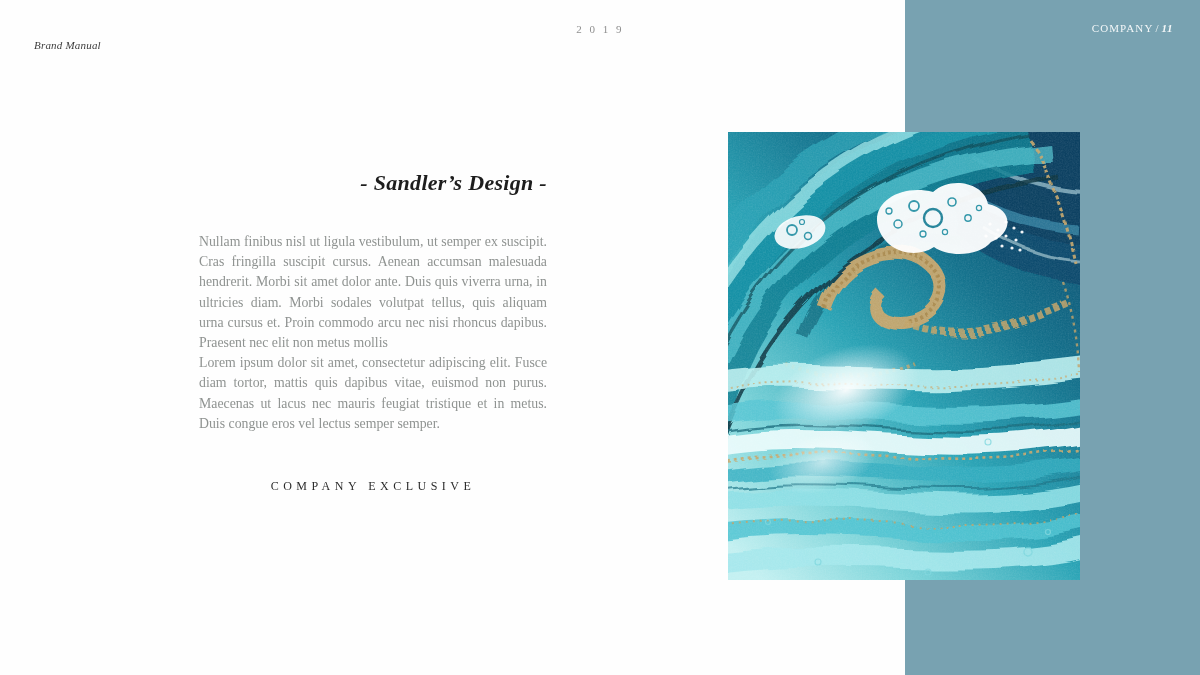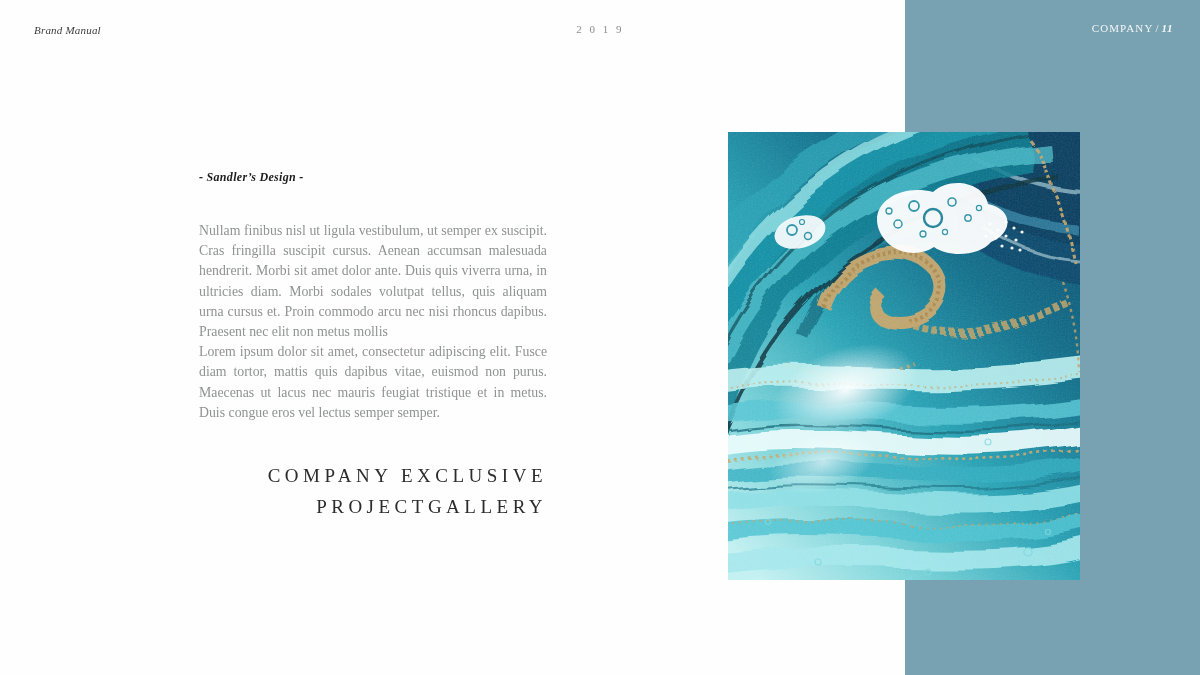--- a/index.html
+++ b/index.html
@@ -4,31 +4,31 @@
 <style>
   html,body{margin:0;padding:0;}
   body{
     width:1200px;height:675px;position:relative;overflow:hidden;
     background:#fefefe;
     font-family:"Liberation Serif", serif;
   }
   
   .band{position:absolute;top:0;right:0;width:295px;height:675px;background:var(--band,#78a2b1);}
   
-  .hdr-left{position:absolute;left:34px;top:24px;font-style:italic;font-size:11px;color:#3d3d3d;letter-spacing:.2px;}
+  .hdr-left{position:absolute;left:34px;top:39px;font-style:italic;font-size:11px;color:#3d3d3d;letter-spacing:.2px;}
   .hdr-center{position:absolute;left:0;top:23px;width:1200px;text-align:center;font-size:11px;color:#8f8f8f;letter-spacing:2.5px;}
   .hdr-right{position:absolute;right:27px;top:22px;font-size:11px;color:#f3f7f8;letter-spacing:1.1px;}
   .hdr-right .sep{font-style:normal;padding:0 2px;}
   .hdr-right .pg{font-style:italic;font-weight:bold;letter-spacing:.5px;text-align:center;}
   
   .content{position:absolute;left:199px;top:170px;width:348px;}
-  .heading{margin:0 0 36px;text-align:left;font-style:italic;font-weight:bold;font-size:12px;color:#1d1d1d;letter-spacing:.3px;}
+  .heading{margin:0 0 36px;text-align:right;font-style:italic;font-weight:bold;font-size:22px;color:#1d1d1d;letter-spacing:.3px;}
   .para{margin:0 0 20px;font-size:13.8px;line-height:20.2px;color:#8f9391;text-align:justify;}
   .para.second{margin-bottom:0;}
-  .title{margin:37px 0 0;text-align:right;font-size:19px;line-height:31px;color:#2c2c2c;letter-spacing:4.5px;}
+  .title{margin:37px 0 0;text-align:center;font-size:12px;line-height:31px;color:#2c2c2c;letter-spacing:4.5px;}
   .title div{white-space:nowrap;}
   
   .art{position:absolute;left:728px;top:132px;width:352px;height:448px;}
   .art svg{display:block;width:100%;height:100%;}
   .v-gold{stroke:var(--gold,#c7a76d);}
   .v-deep{fill:var(--deepBlue,#0d4a6c);}
   .st-deep{stop-color:var(--deepBlue,#0d4a6c);}
   .st-aqua{stop-color:var(--aquaLight,#c3f0f1);}
 </style>
 </head>
@@ -39,21 +39,20 @@
 <div class="hdr-left">Brand Manual</div>
 <div class="hdr-center">2 0 1 9</div>
 <div class="hdr-right"><span>COMPANY</span><span class="sep">/</span><span class="pg">11</span></div>
 
 <div class="content">
   <h1 class="heading">- Sandler’s Design -</h1>
   <p class="para second">Nullam finibus nisl ut ligula vestibulum, ut semper ex suscipit. Cras fringilla suscipit cursus. Aenean accumsan malesuada hendrerit. Morbi sit amet dolor ante. Duis quis viverra urna, in ultricies diam. Morbi sodales volutpat tellus, quis aliquam urna cursus et. Proin commodo arcu nec nisi rhoncus dapibus. Praesent nec elit non metus mollis</p>
   <p class="para">Lorem ipsum dolor sit amet, consectetur adipiscing elit. Fusce diam tortor, mattis quis dapibus vitae, euismod non purus. Maecenas ut lacus nec mauris feugiat tristique et in metus. Duis congue eros vel lectus semper semper.</p>
   <div class="title">
     <div>COMPANY EXCLUSIVE</div>
-    <div>PROJECTGALLERY</div>
   </div>
 </div>
 
 <div class="art">
   <svg viewBox="0 0 352 448" preserveAspectRatio="none" role="img">
     <defs>
       <linearGradient id="bg" x1="0.9" y1="0" x2="0.1" y2="1">
         <stop offset="0" class="st-deep"></stop>
         <stop offset="0.3" stop-color="#14718c"></stop>
         <stop offset="0.55" stop-color="#2aa3b5"></stop>

